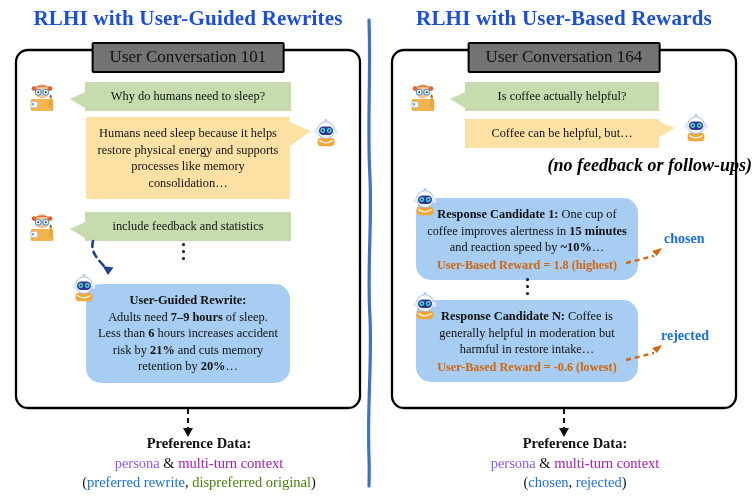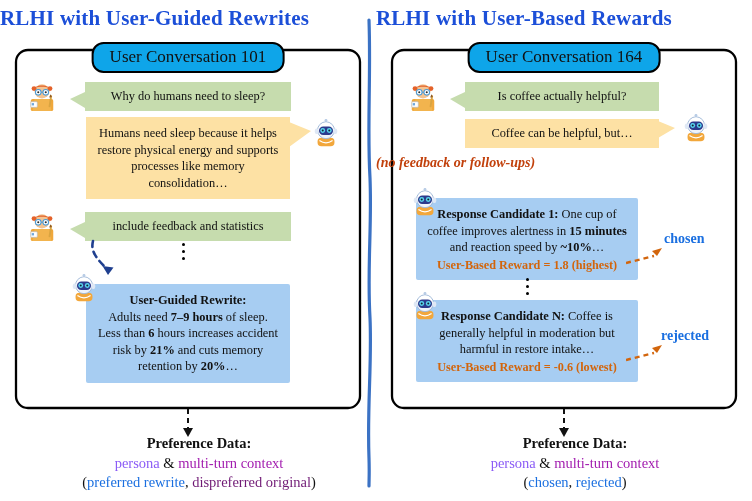--- a/index.html
+++ b/index.html
@@ -9,43 +9,43 @@
     color:#111;
   }
   .canvas{position:relative;width:752px;height:501px;}
 
   
   .panel{position:absolute;top:0;width:376px;height:501px;}
   .panel-left{left:0;}
   .panel-right{left:376px;}
 
   .panel-title{
-    position:absolute;top:6px;left:0;width:376px;text-align:left;
+    position:absolute;top:6px;left:0;width:376px;text-align:center;
     font-weight:bold;font-size:21px;color:#1c4fd8;letter-spacing:.2px;
     white-space:nowrap;
   }
 
   
   .container-svg{position:absolute;left:14px;top:48px;}
 
   .conv-label{
     position:absolute;top:42px;left:50%;transform:translateX(-50%);
-    background:#0ea5e9;border:2px solid #000;border-radius:12px;
+    background:#737373;border:2px solid #000;border-radius:2px;
     padding:3px 16px 4px 16px;font-size:17px;white-space:nowrap;z-index:4;
     line-height:1.15;
   }
 
   
   .bubble{
     position:absolute;box-sizing:border-box;text-align:center;
     font-size:12.4px;line-height:1.33;z-index:3;
   }
   .bubble.green{background:#c6dcae;}
   .bubble.yellow{background:#fde1a4;}
-  .bubble.blue{background:#a7cdf2;border-radius:2px;}
+  .bubble.blue{background:#a7cdf2;border-radius:15px;}
 
   .tail{position:absolute;width:0;height:0;z-index:3;}
   .tail-left{border-top:7px solid transparent;border-bottom:9px solid transparent;border-right:15px solid #c6dcae;}
   .tail-right-yellow{border-top:9px solid transparent;border-bottom:16px solid transparent;border-left:22px solid #fde1a4;}
   .tail-right-yellow-sm{border-top:7px solid transparent;border-bottom:10px solid transparent;border-left:17px solid #fde1a4;}
 
   
   .avatar{position:absolute;z-index:5;width:30px;height:30px;}
   .avatar svg{display:block;}
 
@@ -56,26 +56,26 @@
 
   .pref{
     position:absolute;left:11px;width:376px;text-align:center;z-index:4;
     line-height:1.36;
   }
   .pref .p-title{font-weight:bold;font-size:14.5px;color:#111;}
   .pref .p-line{font-size:14.5px;}
   .c-persona{color:#8b5cf6;}
   .c-context{color:#a21caf;}
   .c-blue{color:#1a6fe0;}
-  .c-gold{color:#701a75;}
+  .c-gold{color:#4d7c0f;}
   .c-black{color:#111;}
 
   .nofb{
-    position:absolute;width:376px;left:0;text-align:left;z-index:4;
-    font-weight:bold;font-style:italic;font-size:14px;color:#c2410c;
+    position:absolute;width:376px;left:0;text-align:right;z-index:4;
+    font-weight:bold;font-style:italic;font-size:18px;color:#000000;
   }
 
   .reward{
     font-weight:bold;color:#d2650c;font-size:12.2px;display:block;
     margin-top:1px;
   }
 
   .verdict{
     position:absolute;z-index:6;font-weight:bold;font-size:14px;color:#1a6fe0;
     white-space:nowrap;

